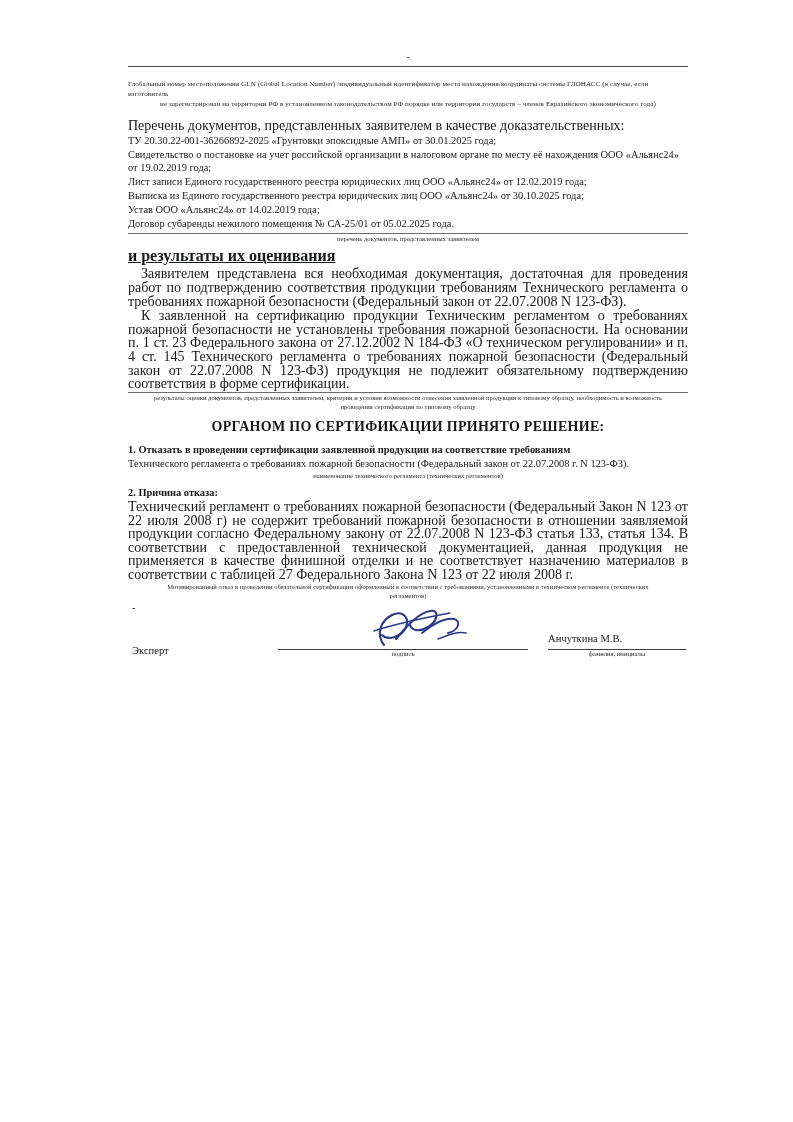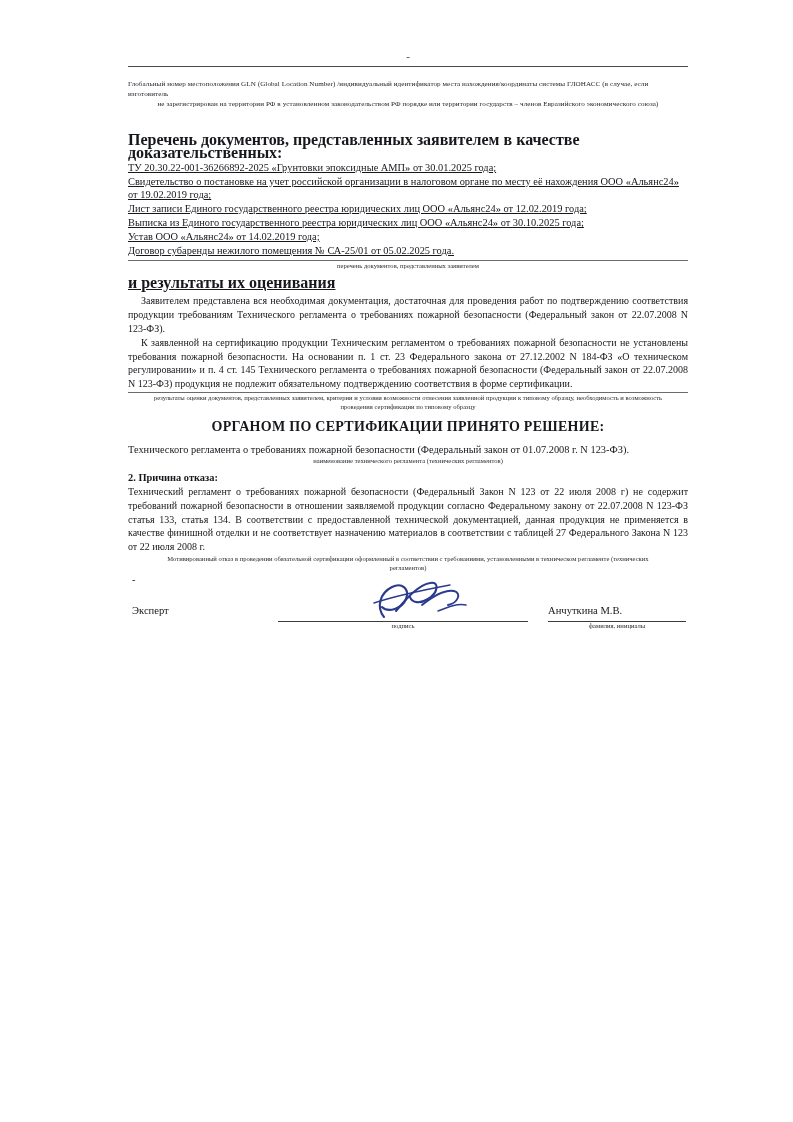--- a/index.html
+++ b/index.html
@@ -56,43 +56,42 @@
     text-align: left;
     margin-top: 12px;
   }
   .caption {
     font-size: 6.6px;
     line-height: 9px;
     text-align: center;
     color: #2a2c30;
   }
   .sec-title {
-    font-size: 16px;
-    font-weight: bold;
-    margin: 24px 0 2px 0;
+    font-size: 14px;
+    font-weight: normal;
+    margin: 10px 0 2px 0;
     line-height: 13px;
   }
   .body-line {
     font-size: 10.4px;
     line-height: 13.4px;
     margin: 0;
   }
   .just {
     text-align: justify;
     text-justify: inter-word;
-    font-size: 10px;
+    font-size: 14px;
     line-height: 13.6px;
     margin: 0 0 1px 0;
   }
   .just.indent {
     text-indent: 13px;
   }
   .list {
     margin: 1px 0 0 0;
-    text-decoration: underline;
   }
   .list .body-line {
     margin-bottom: 0.5px;
   }
   .underline-head {
     font-size: 16px;
     font-weight: bold;
     text-decoration: underline;
     margin: 4px 0 2px 0;
   }
@@ -114,21 +113,21 @@
     margin: 2px 0 0 4px;
   }
   .sign-row {
     position: relative;
     margin-top: 20px;
     height: 34px;
   }
   .sign-expert {
     position: absolute;
     left: 4px;
-    top: 0;
+    top: 12px;
     font-size: 10.6px;
   }
   .sign-line-mid {
     position: absolute;
     left: 150px;
     top: 16px;
     width: 250px;
     border-top: 1px solid #3c3c3c;
   }
   .sign-line-right {
@@ -192,21 +191,21 @@
 <body>
 
 <div class="page">
   <div class="sheet">
     <div class="content">
 
       <div class="topdash">-</div>
       <hr class="rule">
 
       <div class="tiny left">Глобальный номер местоположения GLN (Global Location Number) /индивидуальный идентификатор места нахождения/координаты системы ГЛОНАСС (в случае, если изготовитель</div>
-      <div class="tiny">не зарегистрирован на территории РФ в установленном законодательством РФ порядке или территории государств – членов Евразийского экономического союза)</div>
+      <div class="tiny">не зарегистрирован на территории РФ в установленном законодательством РФ порядке или территории государств – членов Евразийского экономического года)</div>
 
       <div class="sec-title">Перечень документов, представленных заявителем в качестве доказательственных:</div>
 
       <div class="list">
         <div class="body-line">ТУ 20.30.22-001-36266892-2025 «Грунтовки эпоксидные АМП» от 30.01.2025 года;</div>
         <div class="body-line">Свидетельство о постановке на учет российской организации в налоговом органе по месту её нахождения ООО «Альянс24» от 19.02.2019 года;</div>
         <div class="body-line">Лист записи Единого государственного реестра юридических лиц ООО «Альянс24» от 12.02.2019 года;</div>
         <div class="body-line">Выписка из Единого государственного реестра юридических лиц ООО «Альянс24» от 30.10.2025 года;</div>
         <div class="body-line">Устав ООО «Альянс24» от 14.02.2019 года;</div>
         <div class="body-line">Договор субаренды нежилого помещения № СА-25/01 от 05.02.2025 года.</div>
@@ -219,21 +218,22 @@
 
       <div class="just indent">Заявителем представлена вся необходимая документация, достаточная для проведения работ по подтверждению соответствия продукции требованиям Технического регламента о требованиях пожарной безопасности (Федеральный закон от 22.07.2008 N 123-ФЗ).</div>
       <div class="just indent">К заявленной на сертификацию продукции Техническим регламентом о требованиях пожарной безопасности не установлены требования пожарной безопасности. На основании п. 1 ст. 23 Федерального закона от 27.12.2002 N 184-ФЗ «О техническом регулировании» и п. 4 ст. 145 Технического регламента о требованиях пожарной безопасности (Федеральный закон от 22.07.2008 N 123-ФЗ) продукция не подлежит обязательному подтверждению соответствия в форме сертификации.</div>
 
       <hr class="hr-short">
       <div class="caption">результаты оценки документов, представленных заявителем, критерии и условия возможности отнесения заявленной продукции к типовому образцу, необходимость и возможность</div>
       <div class="caption">проведения сертификации по типовому образцу</div>
 
       <div class="center-bold">ОРГАНОМ ПО СЕРТИФИКАЦИИ ПРИНЯТО РЕШЕНИЕ:</div>
 
-      <div class="body-line">Технического регламента о требованиях пожарной безопасности (Федеральный закон от 01.07.2008 г. N 123-ФЗ).</div>
+      <div class="num-head">1. Отказать в проведении сертификации заявленной продукции на соответствие требованиям</div>
+      <div class="body-line">Технического регламента о требованиях пожарной безопасности (Федеральный закон от 22.07.2008 г. N 123-ФЗ).</div>
       <div class="caption">наименование технического регламента (технических регламентов)</div>
 
       <div class="num-head">2. Причина отказа:</div>
       <div class="just">Технический регламент о требованиях пожарной безопасности (Федеральный Закон N 123 от 22 июля 2008 г) не содержит требований пожарной безопасности в отношении заявляемой продукции согласно Федеральному закону от 22.07.2008 N 123-ФЗ статья 133, статья 134. В соответствии с предоставленной технической документацией, данная продукция не применяется в качестве финишной отделки и не соответствует назначению материалов в соответствии с таблицей 27 Федерального Закона N 123 от 22 июля 2008 г.</div>
       <div class="caption">Мотивированный отказ в проведении обязательной сертификации оформленный в соответствии с требованиями, установленными в техническом регламенте (технических</div>
       <div class="caption">регламентов)</div>
 
       <div class="dash-line">-</div>
 
       <div class="sign-row">

